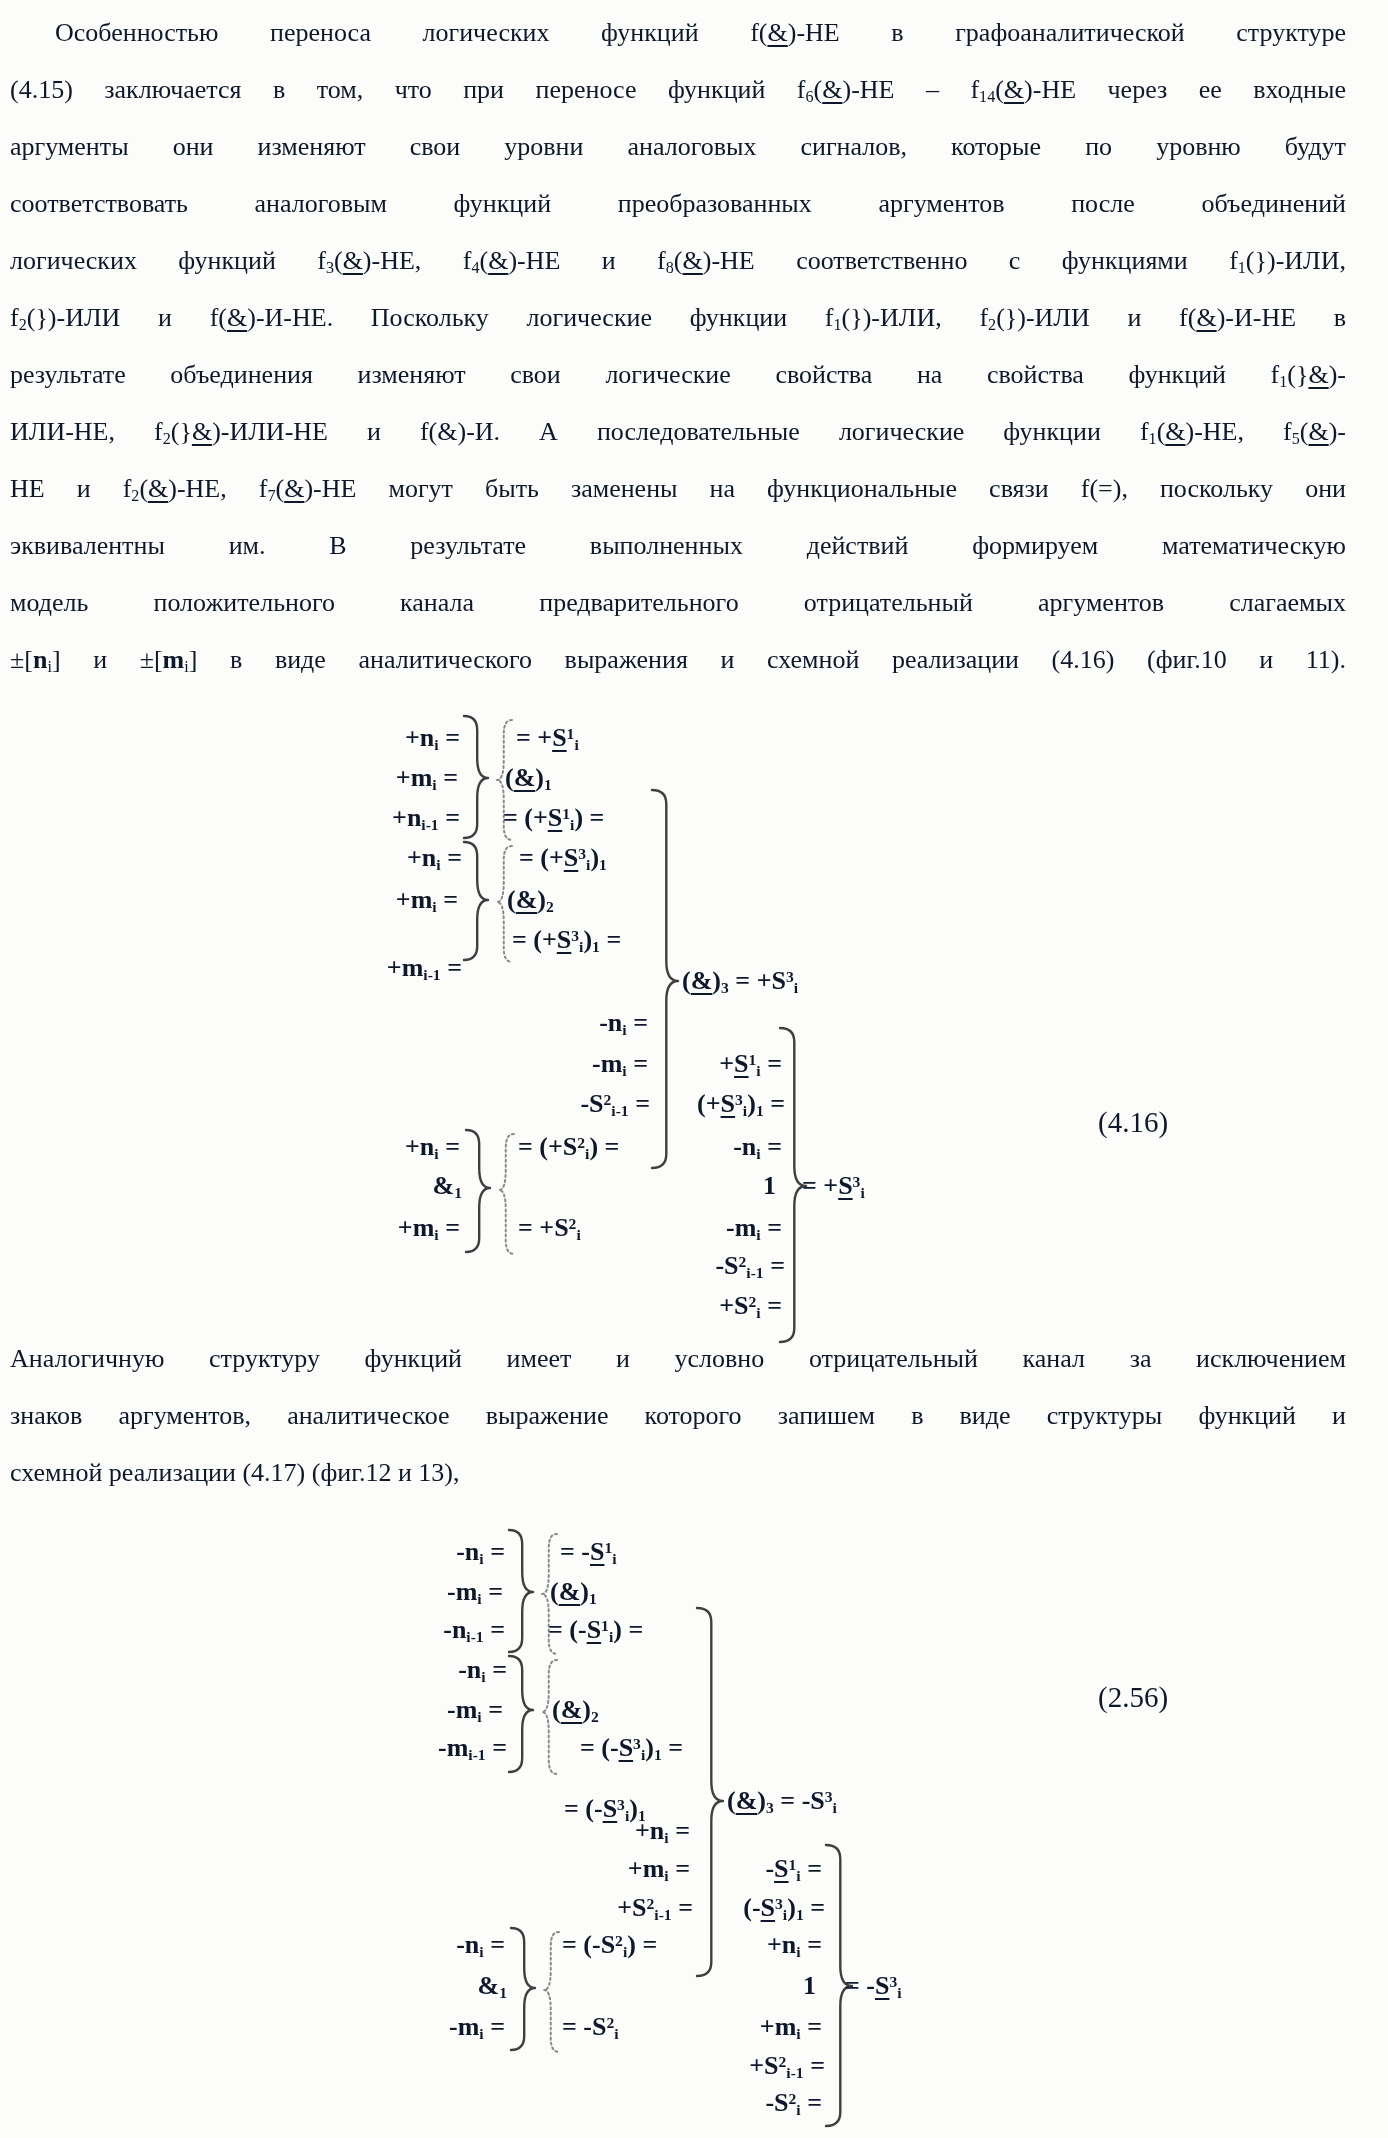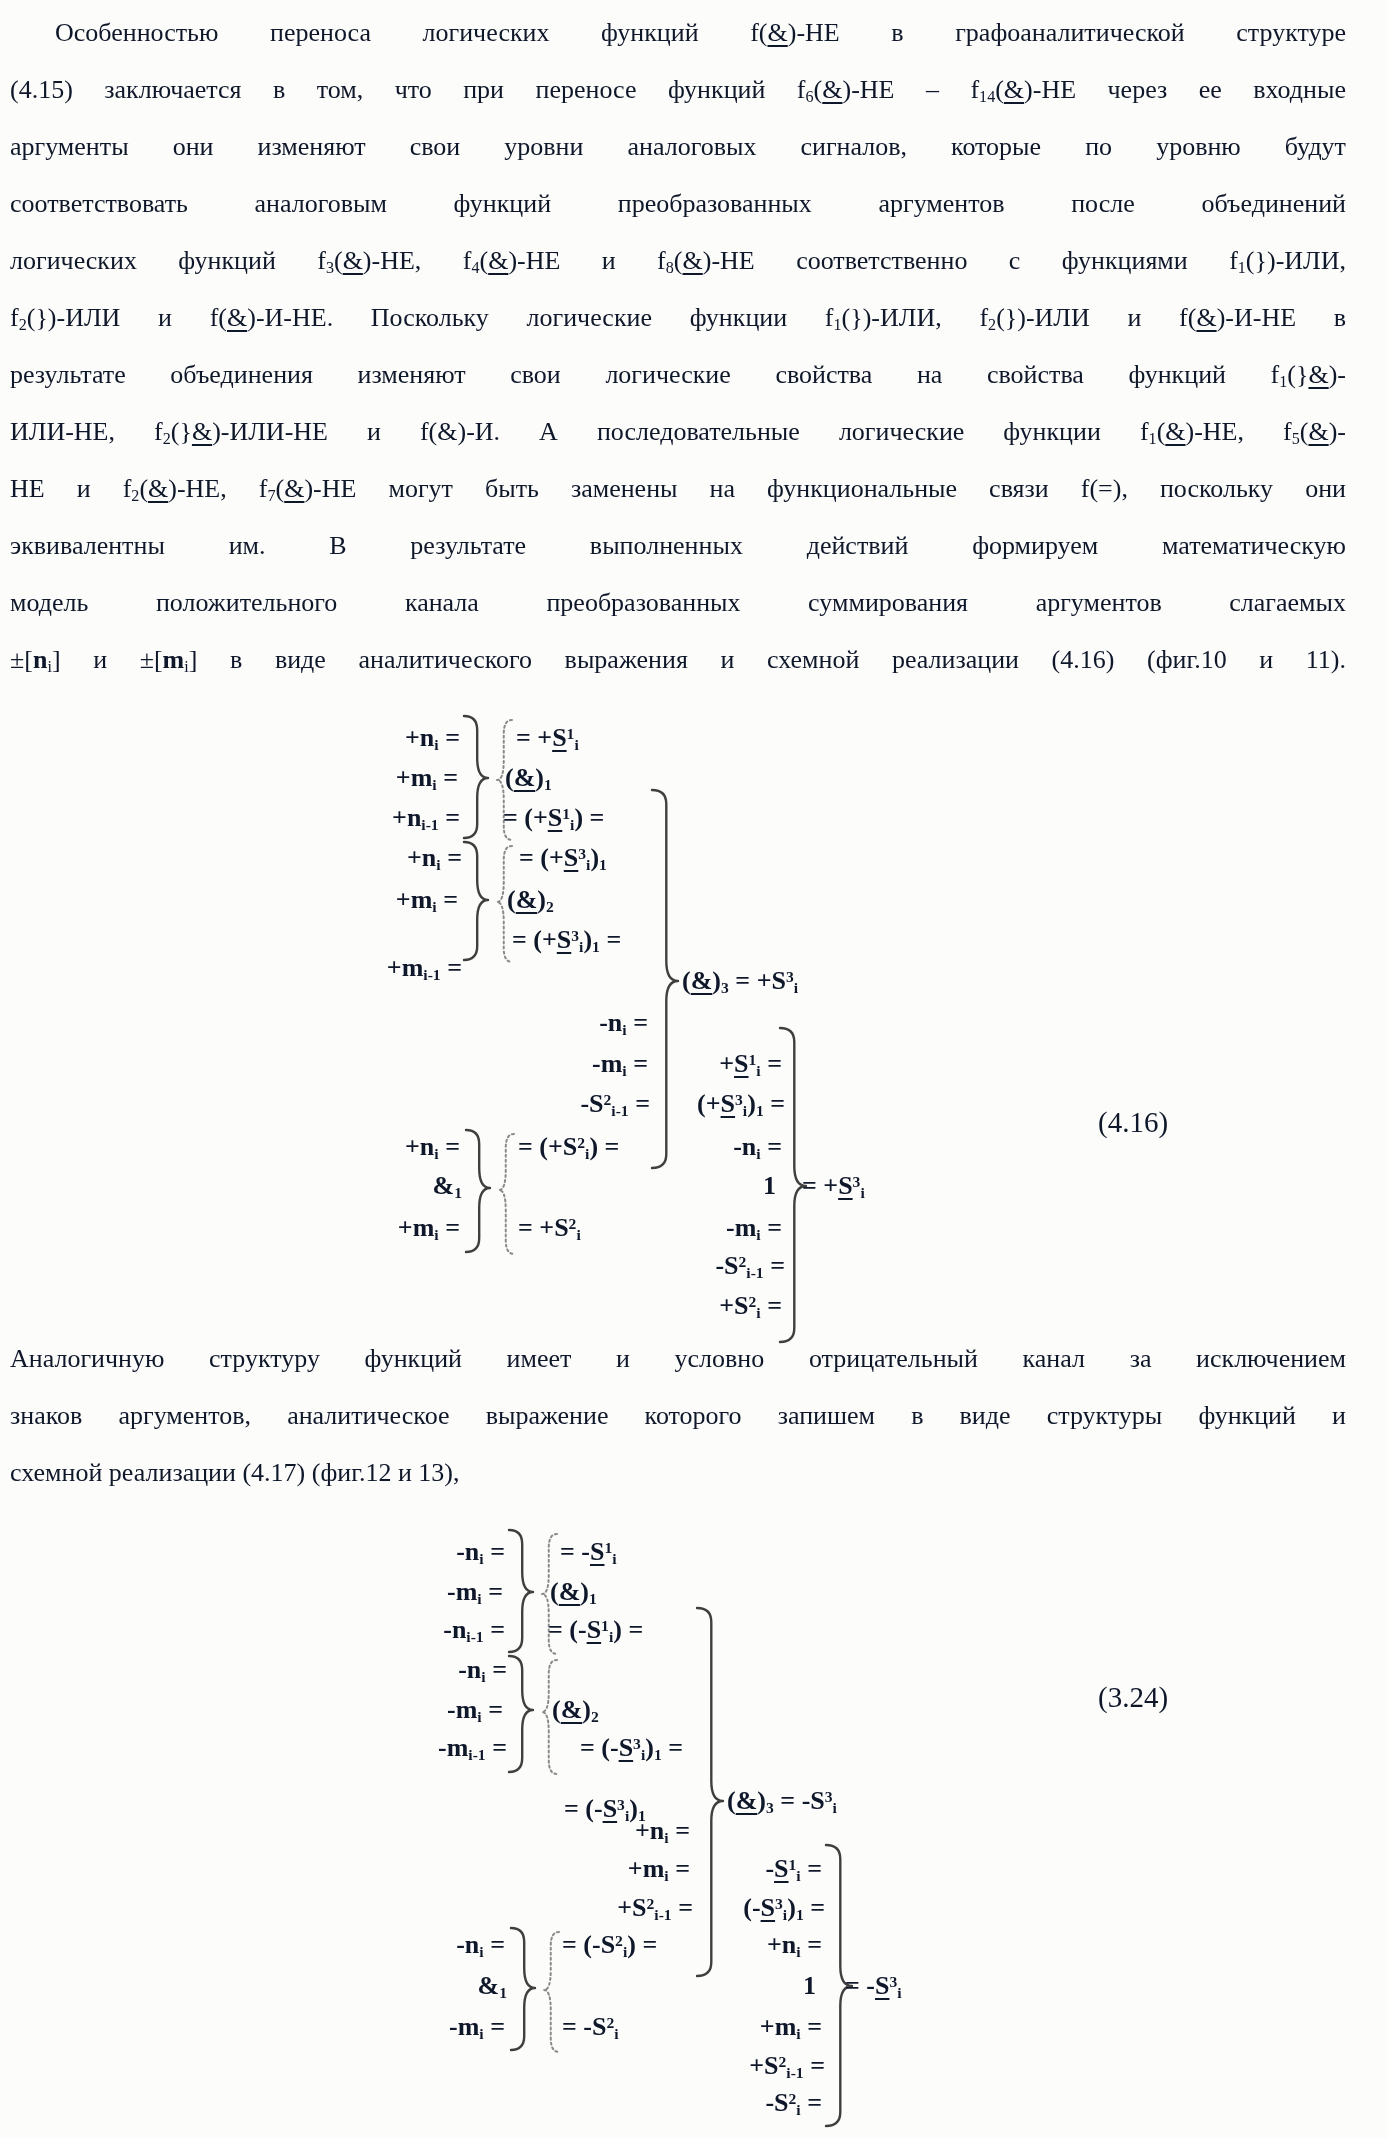--- a/index.html
+++ b/index.html
@@ -71,21 +71,21 @@
       <div class="tline" style="text-indent: 45px;">Особенностью переноса логических функций f(<span class="ul">&amp;</span>)-НЕ в графоаналитической структуре</div>
       <div class="tline">(4.15) заключается в том, что при переносе функций f<sub>6</sub>(<span class="ul">&amp;</span>)-НЕ – f<sub>14</sub>(<span class="ul">&amp;</span>)-НЕ через ее входные</div>
       <div class="tline">аргументы они изменяют свои  уровни аналоговых сигналов, которые по уровню будут</div>
       <div class="tline">соответствовать аналоговым функций преобразованных аргументов после объединений</div>
       <div class="tline">логических функций f<sub>3</sub>(<span class="ul">&amp;</span>)-НЕ, f<sub>4</sub>(<span class="ul">&amp;</span>)-НЕ и f<sub>8</sub>(<span class="ul">&amp;</span>)-НЕ соответственно с функциями f<sub>1</sub>(})-ИЛИ,</div>
       <div class="tline">f<sub>2</sub>(})-ИЛИ и  f(<span class="ul">&amp;</span>)-И-НЕ. Поскольку логические функции f<sub>1</sub>(})-ИЛИ, f<sub>2</sub>(})-ИЛИ и  f(<span class="ul">&amp;</span>)-И-НЕ в</div>
       <div class="tline">результате объединения изменяют свои логические свойства на свойства функций f<sub>1</sub>(}<span class="ul">&amp;</span>)-</div>
       <div class="tline">ИЛИ-НЕ, f<sub>2</sub>(}<span class="ul">&amp;</span>)-ИЛИ-НЕ и  f(&amp;)-И. А последовательные логические функции f<sub>1</sub>(<span class="ul">&amp;</span>)-НЕ, f<sub>5</sub>(<span class="ul">&amp;</span>)-</div>
       <div class="tline">НЕ и f<sub>2</sub>(<span class="ul">&amp;</span>)-НЕ,  f<sub>7</sub>(<span class="ul">&amp;</span>)-НЕ могут быть заменены на функциональные связи f(=), поскольку они</div>
       <div class="tline">эквивалентны им.  В  результате  выполненных  действий  формируем  математическую</div>
-      <div class="tline">модель положительного канала преобразованных суммирования аргументов слагаемых</div>
+      <div class="tline">модель положительного канала предварительного отрицательный аргументов слагаемых</div>
       <div class="tline">±[<b>n</b><sub>i</sub>] и ±[<b>m</b><sub>i</sub>] в виде аналитического выражения и схемной реализации  (4.16) (фиг.10 и 11).</div>
     </div>
     <div class="para" style="top: 1330px;">
       <div class="tline">Аналогичную структуру функций имеет и условно отрицательный канал за исключением</div>
       <div class="tline">знаков аргументов, аналитическое выражение которого запишем в виде структуры функций и</div>
       <div class="tline nojust">схемной реализации   (4.17) (фиг.12 и 13),</div>
     </div>
     <div>
       <span class="fitem right" style="left: 460px; top: 718px;">+n<sub>i</sub> =</span>
       <span class="fitem right" style="left: 458px; top: 758px;">+m<sub>i</sub> =</span>
@@ -141,15 +141,15 @@
       <span class="fitem right" style="left: 505px; top: 2007px;">-m<sub>i</sub> =</span>
       <span class="fitem" style="left: 562px; top: 2007px;">= -S<sup>2</sup><sub>i</sub></span>
       <span class="fitem right" style="left: 822px; top: 1849px;">-<span class="ul">S</span><sup>1</sup><sub>i</sub> =</span>
       <span class="fitem right" style="left: 825px; top: 1888px;">(-<span class="ul">S</span><sup>3</sup><sub>i</sub>)<sub>1</sub> =</span>
       <span class="fitem right" style="left: 822px; top: 1925px;">+n<sub>i</sub> =</span>
       <span class="fitem right" style="left: 816px; top: 1966px;">1</span>
       <span class="fitem" style="left: 845px; top: 1966px;">= -<span class="ul">S</span><sup>3</sup><sub>i</sub></span>
       <span class="fitem right" style="left: 822px; top: 2007px;">+m<sub>i</sub> =</span>
       <span class="fitem right" style="left: 825px; top: 2046px;">+S<sup>2</sup><sub>i-1</sub> =</span>
       <span class="fitem right" style="left: 822px; top: 2083px;">-S<sup>2</sup><sub>i</sub> =</span>
-      <span class="fitem flabel" style="left: 1098px; top: 1677px;">(3.24)</span>
+      <span class="fitem flabel" style="left: 1098px; top: 1677px;">(2.56)</span>
     </div>
   </div>
 
 </body></html>

